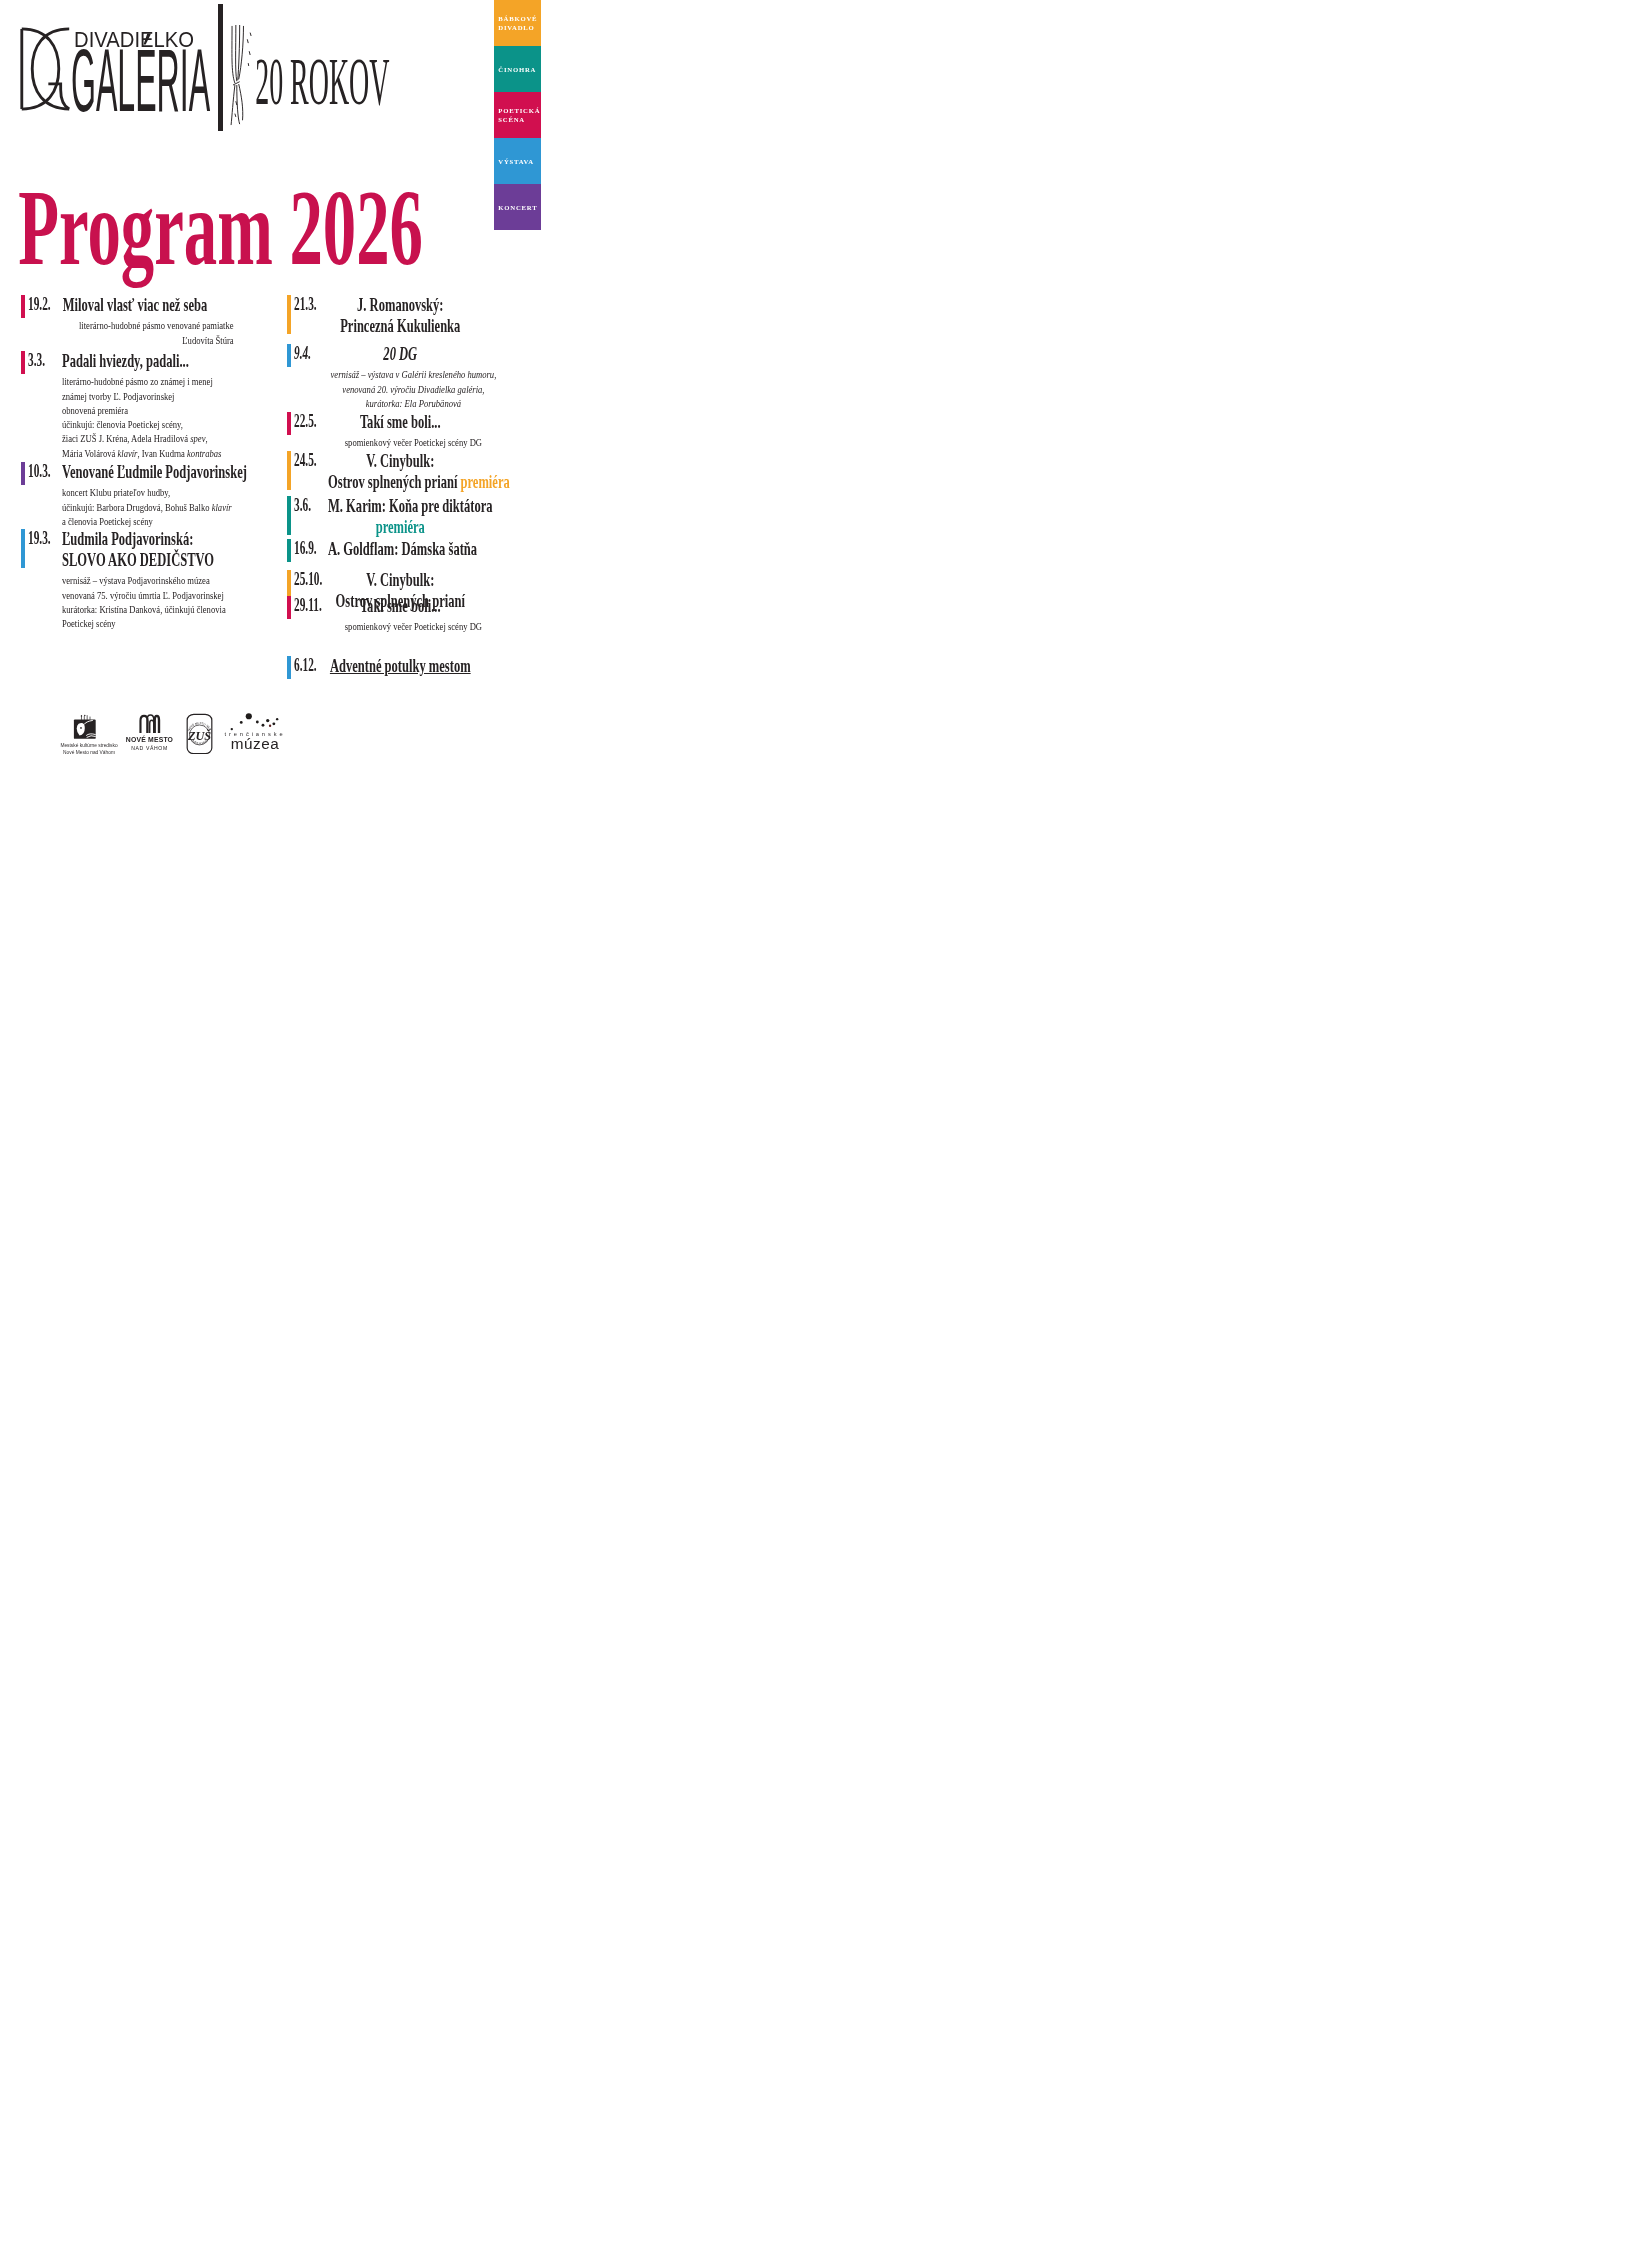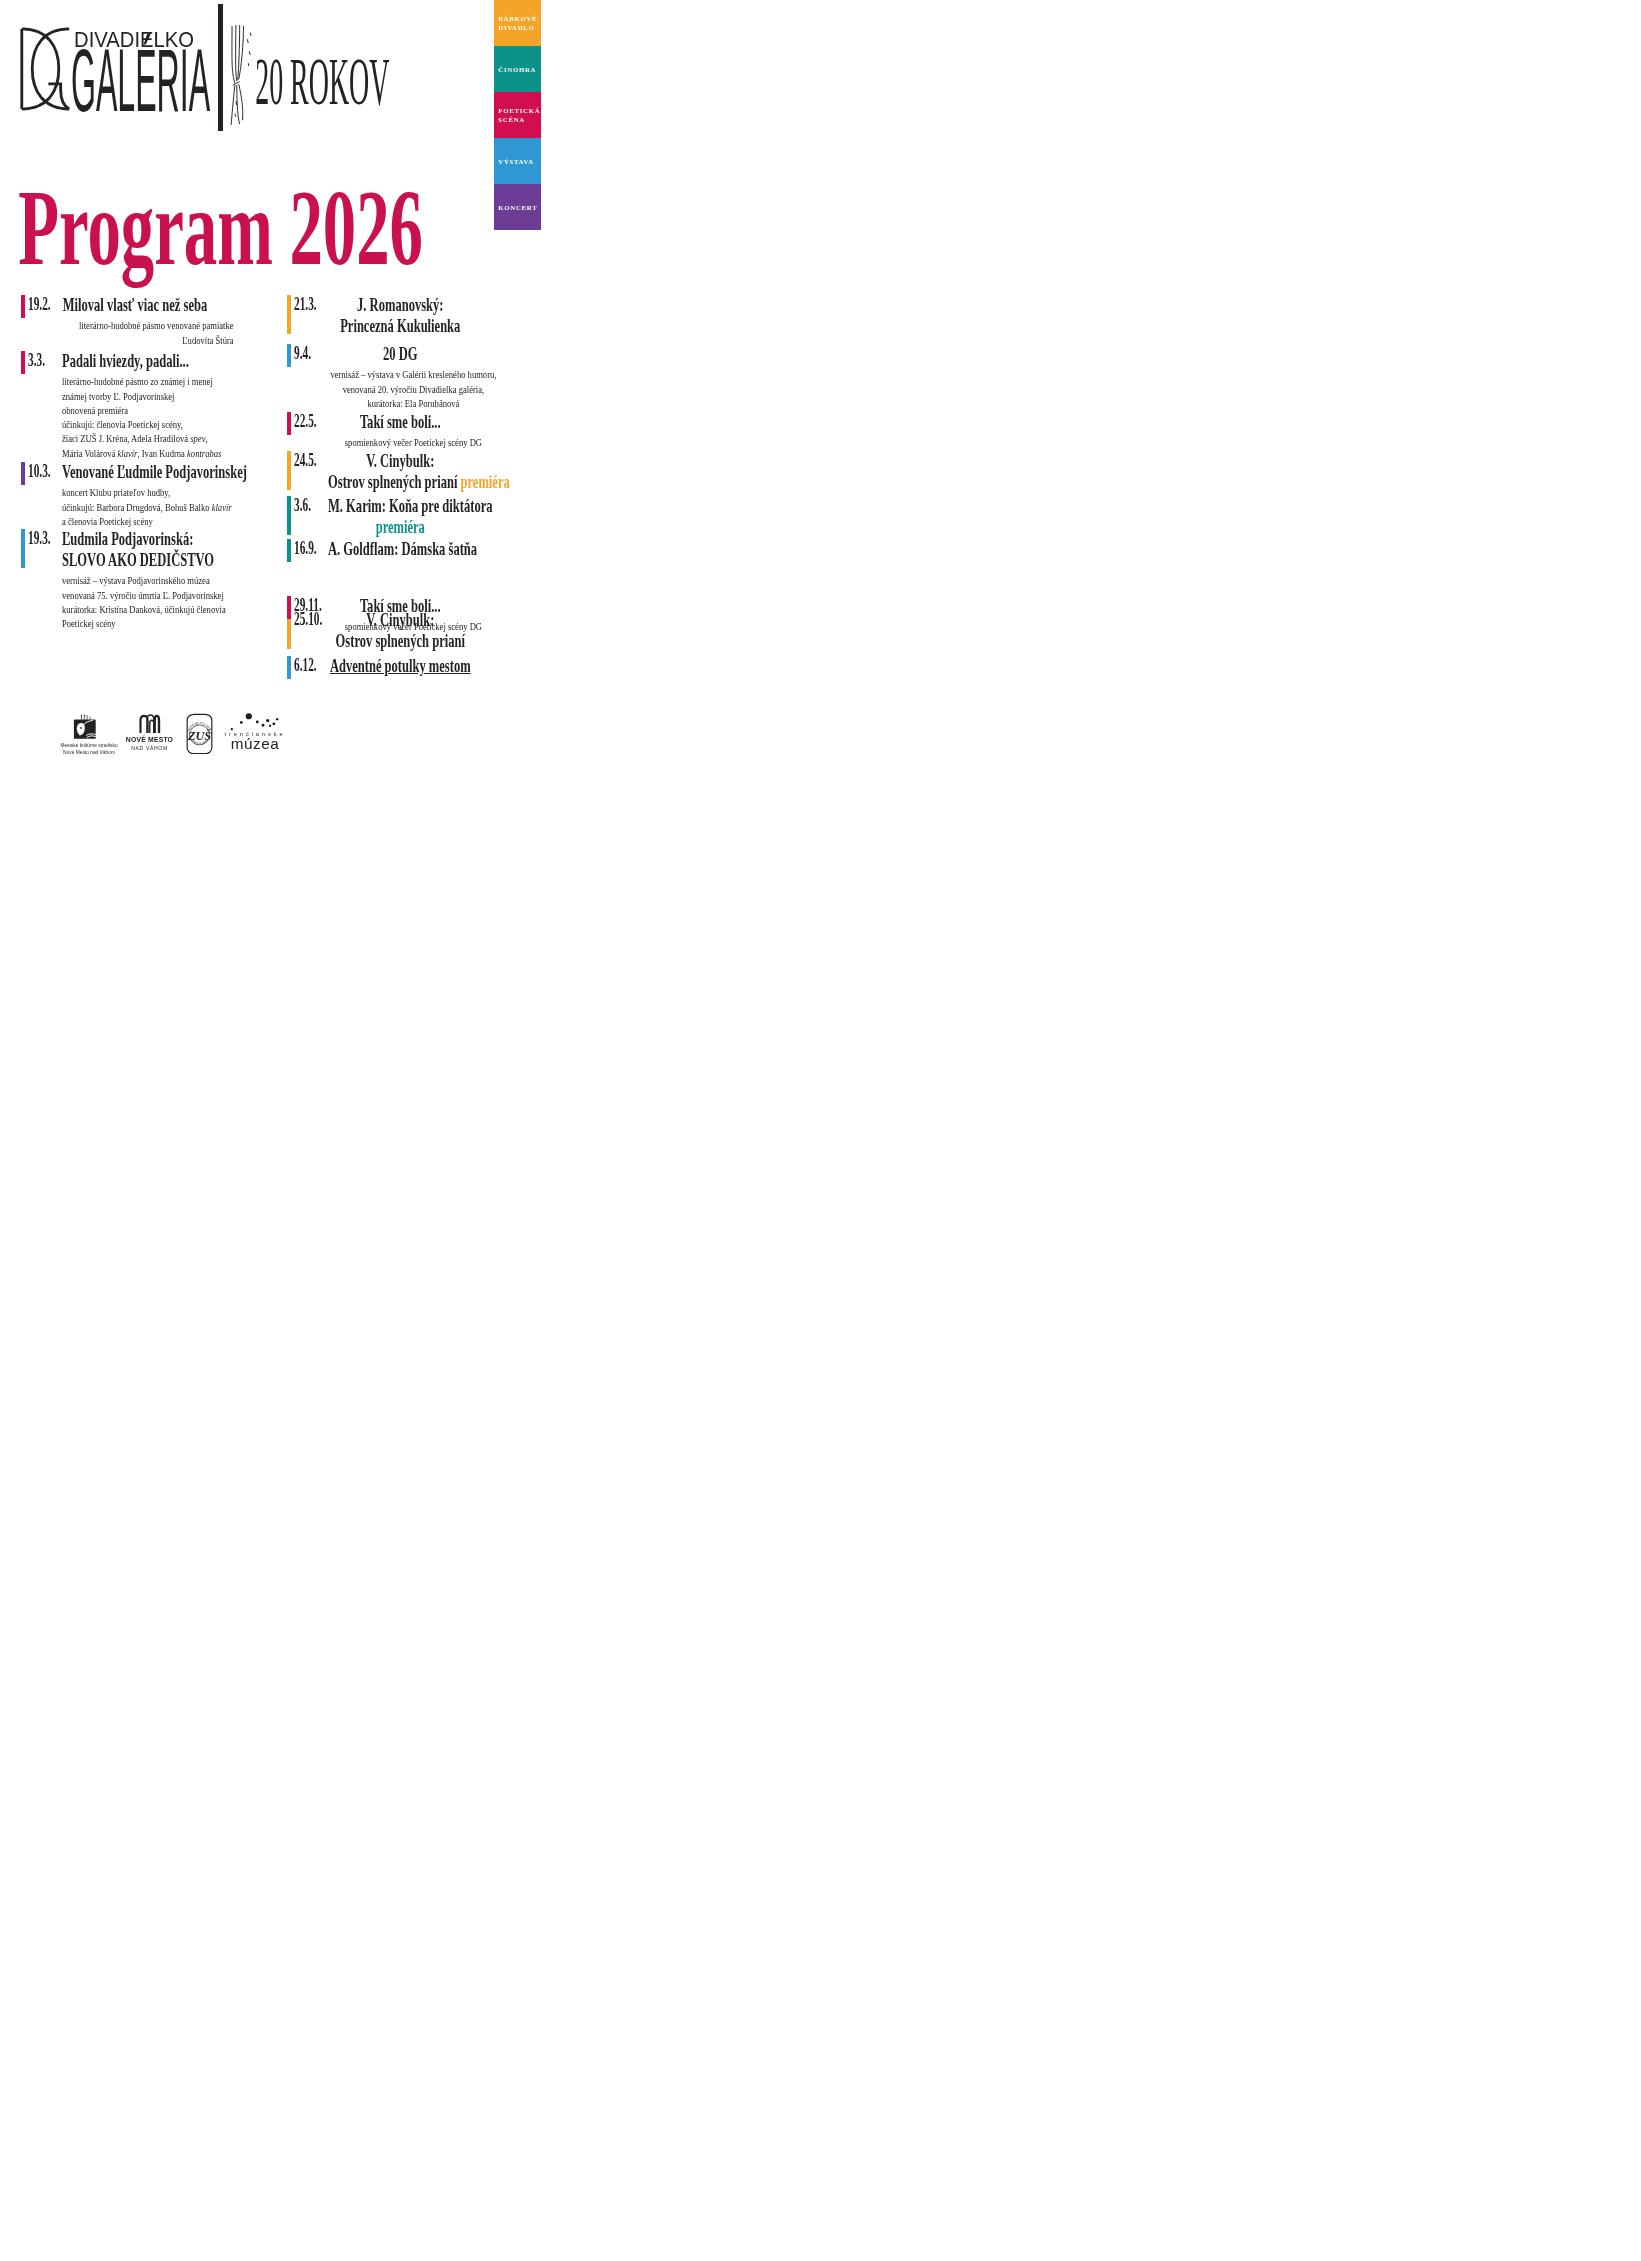--- a/index.html
+++ b/index.html
@@ -36,26 +36,26 @@
   .desc{margin-top:3.3px;}
   .dline{font-size:11px;line-height:14.3px;transform:scaleX(.78);transform-origin:0 0;white-space:nowrap;}
 
   .col-left .entry:nth-child(1){top:294px;text-align:right;}
   .col-left .entry:nth-child(2){top:350px;}
   .col-left .entry:nth-child(3){top:461px;}
   .col-left .entry:nth-child(4){top:528px;}
   .col-left .entry:nth-child(5){top:587px;}
 
   .col-right .entry:nth-child(1){top:294px;}
-  .col-right .entry:nth-child(2){top:343px;}
+  .col-right .entry:nth-child(2){top:343px;font-style:italic;}
   .col-right .entry:nth-child(3){top:411px;}
   .col-right .entry:nth-child(4){top:450px;}
   .col-right .entry:nth-child(5){top:495px;}
   .col-right .entry:nth-child(6){top:538px;}
-  .col-right .entry:nth-child(7){top:569px;margin-top:40px;}
+  .col-right .entry:nth-child(7){top:569px;}
   .col-right .entry:nth-child(8){top:595px;}
   .col-right .entry:nth-child(9){top:655px;text-decoration:underline;}
 
   
   .msks-icon{position:absolute;left:72px;top:715px;}
   .msks-text{position:absolute;left:45px;top:742px;width:88px;text-align:center;
              font-family:"Liberation Sans",sans-serif;font-size:5.7px;line-height:6.7px;color:#2e2b2c;
              transform:scaleX(.85);transform-origin:50% 0;}
   .arches{position:absolute;left:139px;top:714px;}
   .mesto-name{position:absolute;left:121px;top:735px;width:57px;text-align:center;

